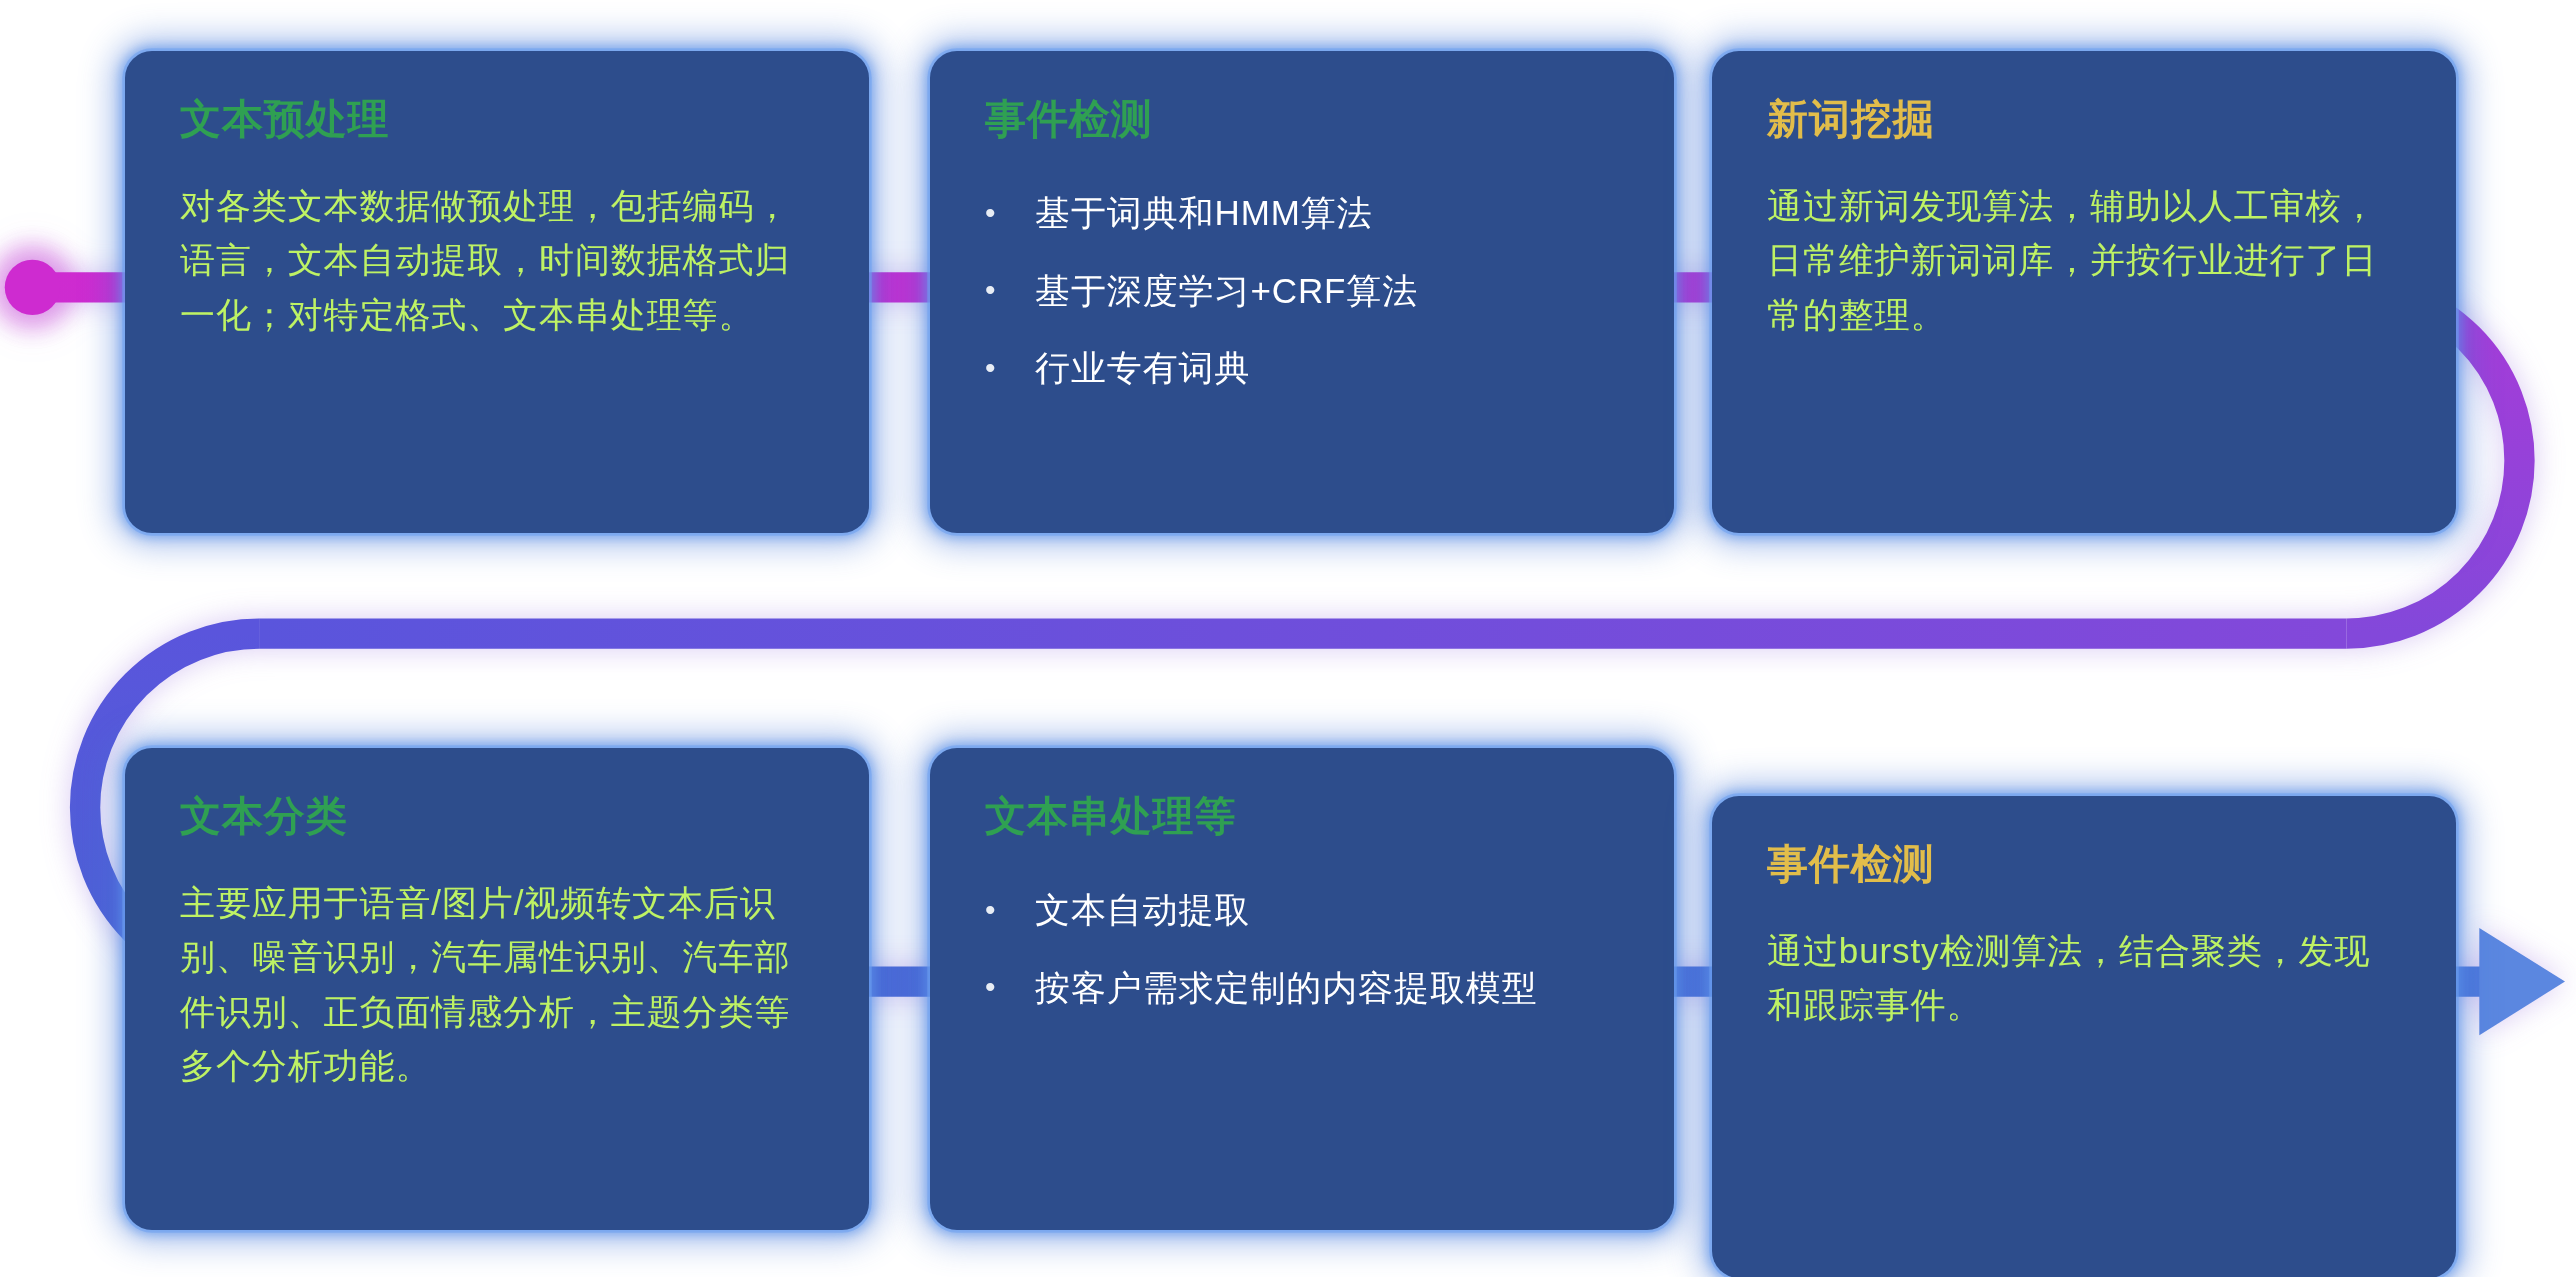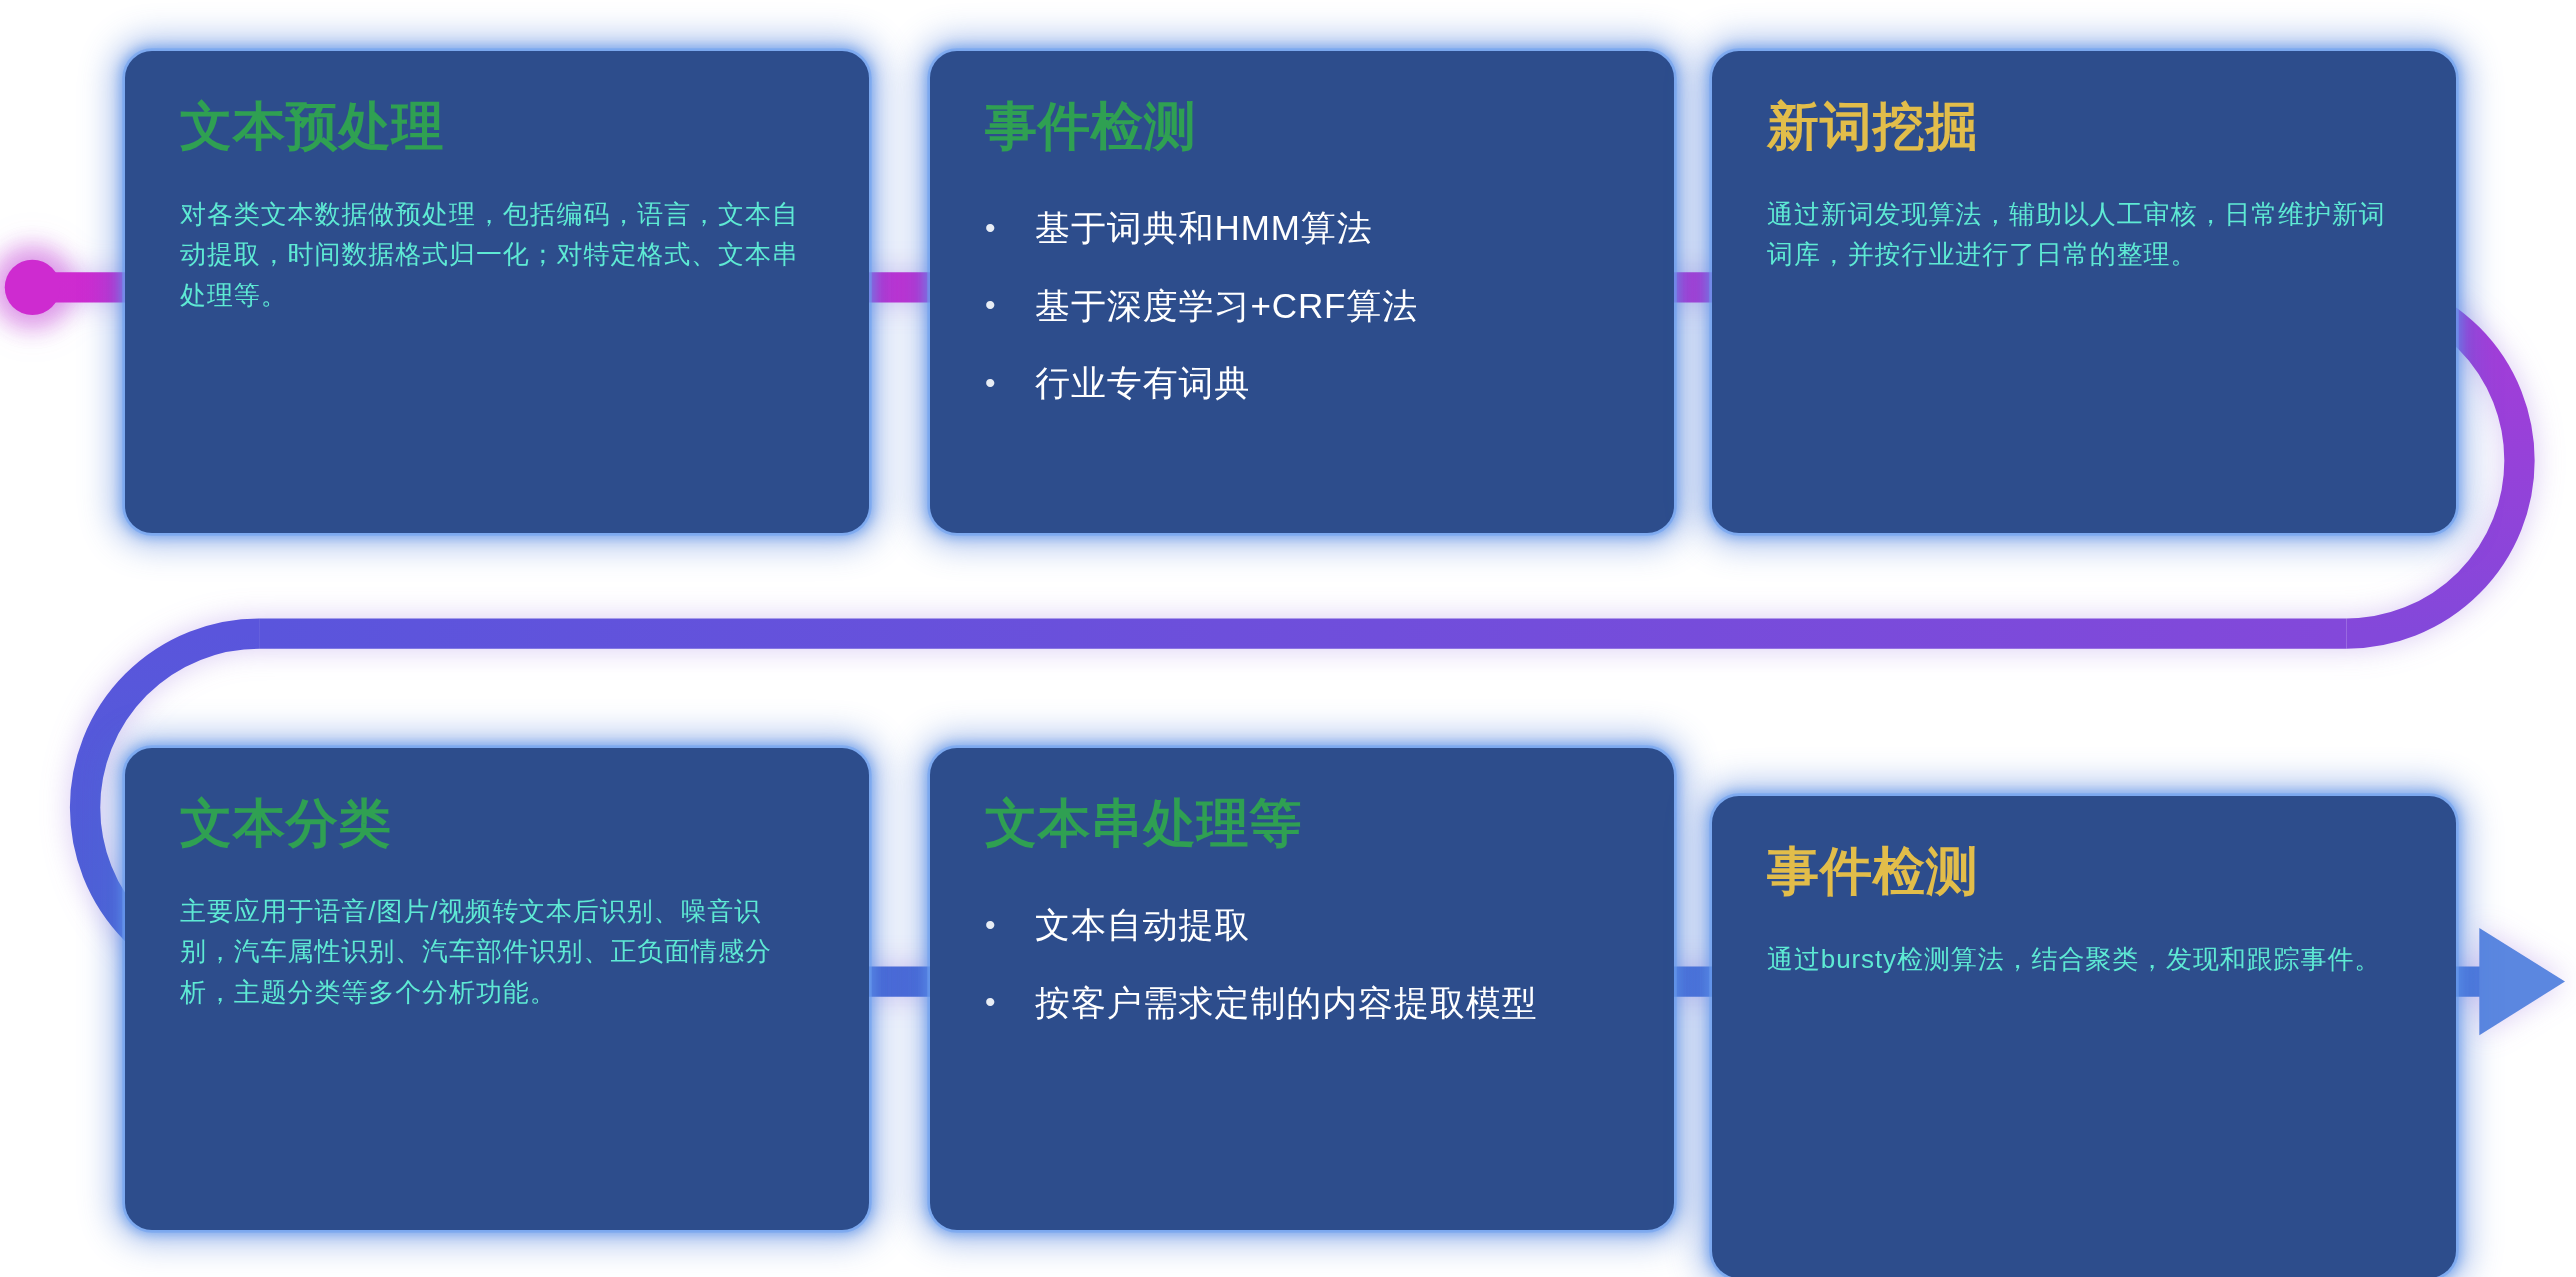--- a/index.html
+++ b/index.html
@@ -16,25 +16,25 @@
         box-shadow:0 0 0 2.7px rgba(110,160,240,0.55),
                    0 0 10.7px 4.5px rgba(95,150,235,0.65),
                    0 0 32px 12.5px rgba(70,120,215,0.45);}
   .pos-r1c1{left:125px;top:51px;}
   .pos-r1c2{left:930px;top:51px;}
   .pos-r1c3{left:1712px;top:51px;}
   .pos-r2c1{left:125px;top:748px;}
   .pos-r2c2{left:930px;top:748px;}
   .pos-r2c3{left:1712px;top:748px;margin-top:48px;}
 
-  .card-title{margin:0;font-size:52px;font-weight:bold;letter-spacing:0.9px;}
+  .card-title{margin:0;font-size:41px;font-weight:bold;letter-spacing:0.9px;}
   .card-title.green{color:#2fa052;}
   .card-title.yellow{color:#e2bd4a;}
 
-  .card-body{margin:32px 0 0 0;font-size:26px;line-height:1.55;color:#5eead4;
+  .card-body{margin:32px 0 0 0;font-size:35px;line-height:1.55;color:#bef264;
              letter-spacing:0.9px;}
 
   .bullets{list-style:none;margin:41px 0 0 0;padding:0;}
   .bullet{display:flex;align-items:flex-start;margin-bottom:28.6px;
           font-size:35px;line-height:1.4;color:#ffffff;letter-spacing:0.9px;}
   .bullet .dot{width:50px;flex:none;color:#e8edf5;font-size:30px;padding-top:3.6px;}
   .bullet .bullet-text{flex:1;}
 </style>
 </head>
 <body>

